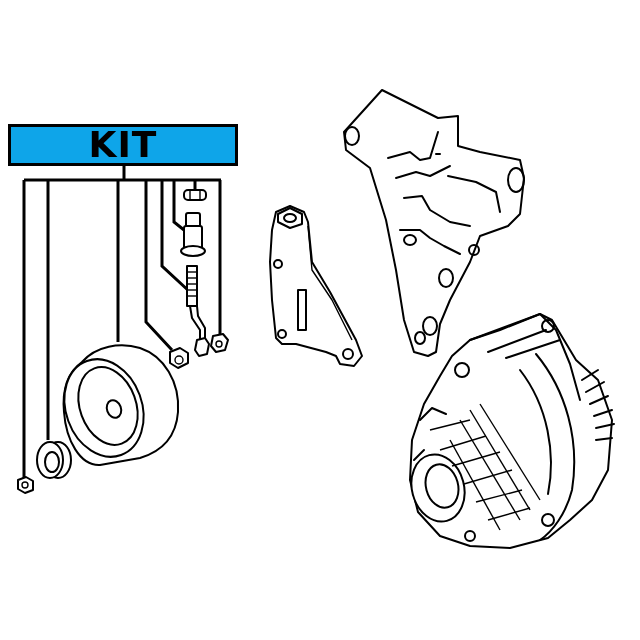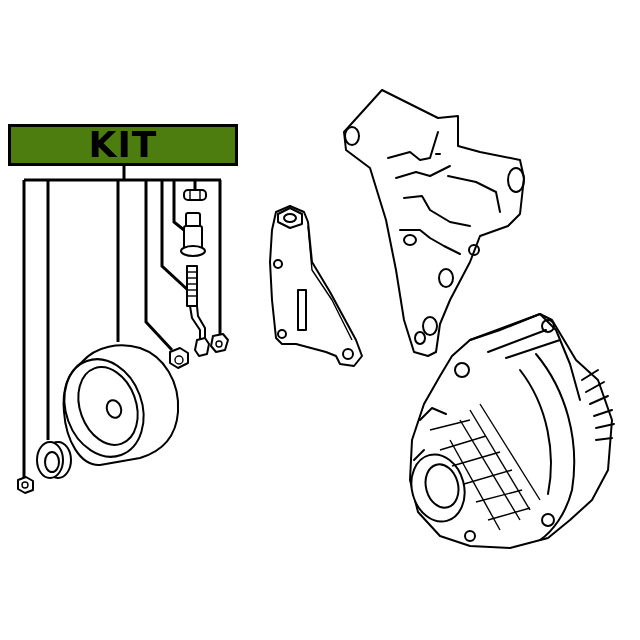--- a/index.html
+++ b/index.html
@@ -1,18 +1,18 @@
 <!DOCTYPE html>
 <html><head>
 <meta charset="utf-8">
 <style>
   html, body { margin:0; padding:0; background:#ffffff; }
   body { width:640px; height:640px; position:relative; overflow:hidden; font-family:"DejaVu Sans", sans-serif; }
   #diagram { position:absolute; left:0; top:0; width:640px; height:640px; }
-  .kit-box { position:absolute; left:8px; top:124px; width:230px; height:42px; border:3px solid #000; box-sizing:border-box; background:#4d7c0f; display:flex; align-items:center; justify-content:center; }
+  .kit-box { position:absolute; left:8px; top:124px; width:230px; height:42px; border:3px solid #000; box-sizing:border-box; background:#0ea5e9; display:flex; align-items:center; justify-content:center; }
   .kit-label { font-family:"DejaVu Sans", sans-serif; font-weight:bold; font-size:36px; color:#000; letter-spacing:1px; line-height:1; }
   svg .ln { fill:none; stroke:#000; stroke-width:2; stroke-linejoin:round; stroke-linecap:round; }
   svg .lead { fill:none; stroke:#000; stroke-width:3; }
   svg .thin { fill:none; stroke:#000; stroke-width:1.4; stroke-linejoin:round; }
   svg .wf { fill:#fff; stroke:#000; stroke-width:2; stroke-linejoin:round; }
 </style>
 </head>
 <body>
 
 <div class="kit-box">

